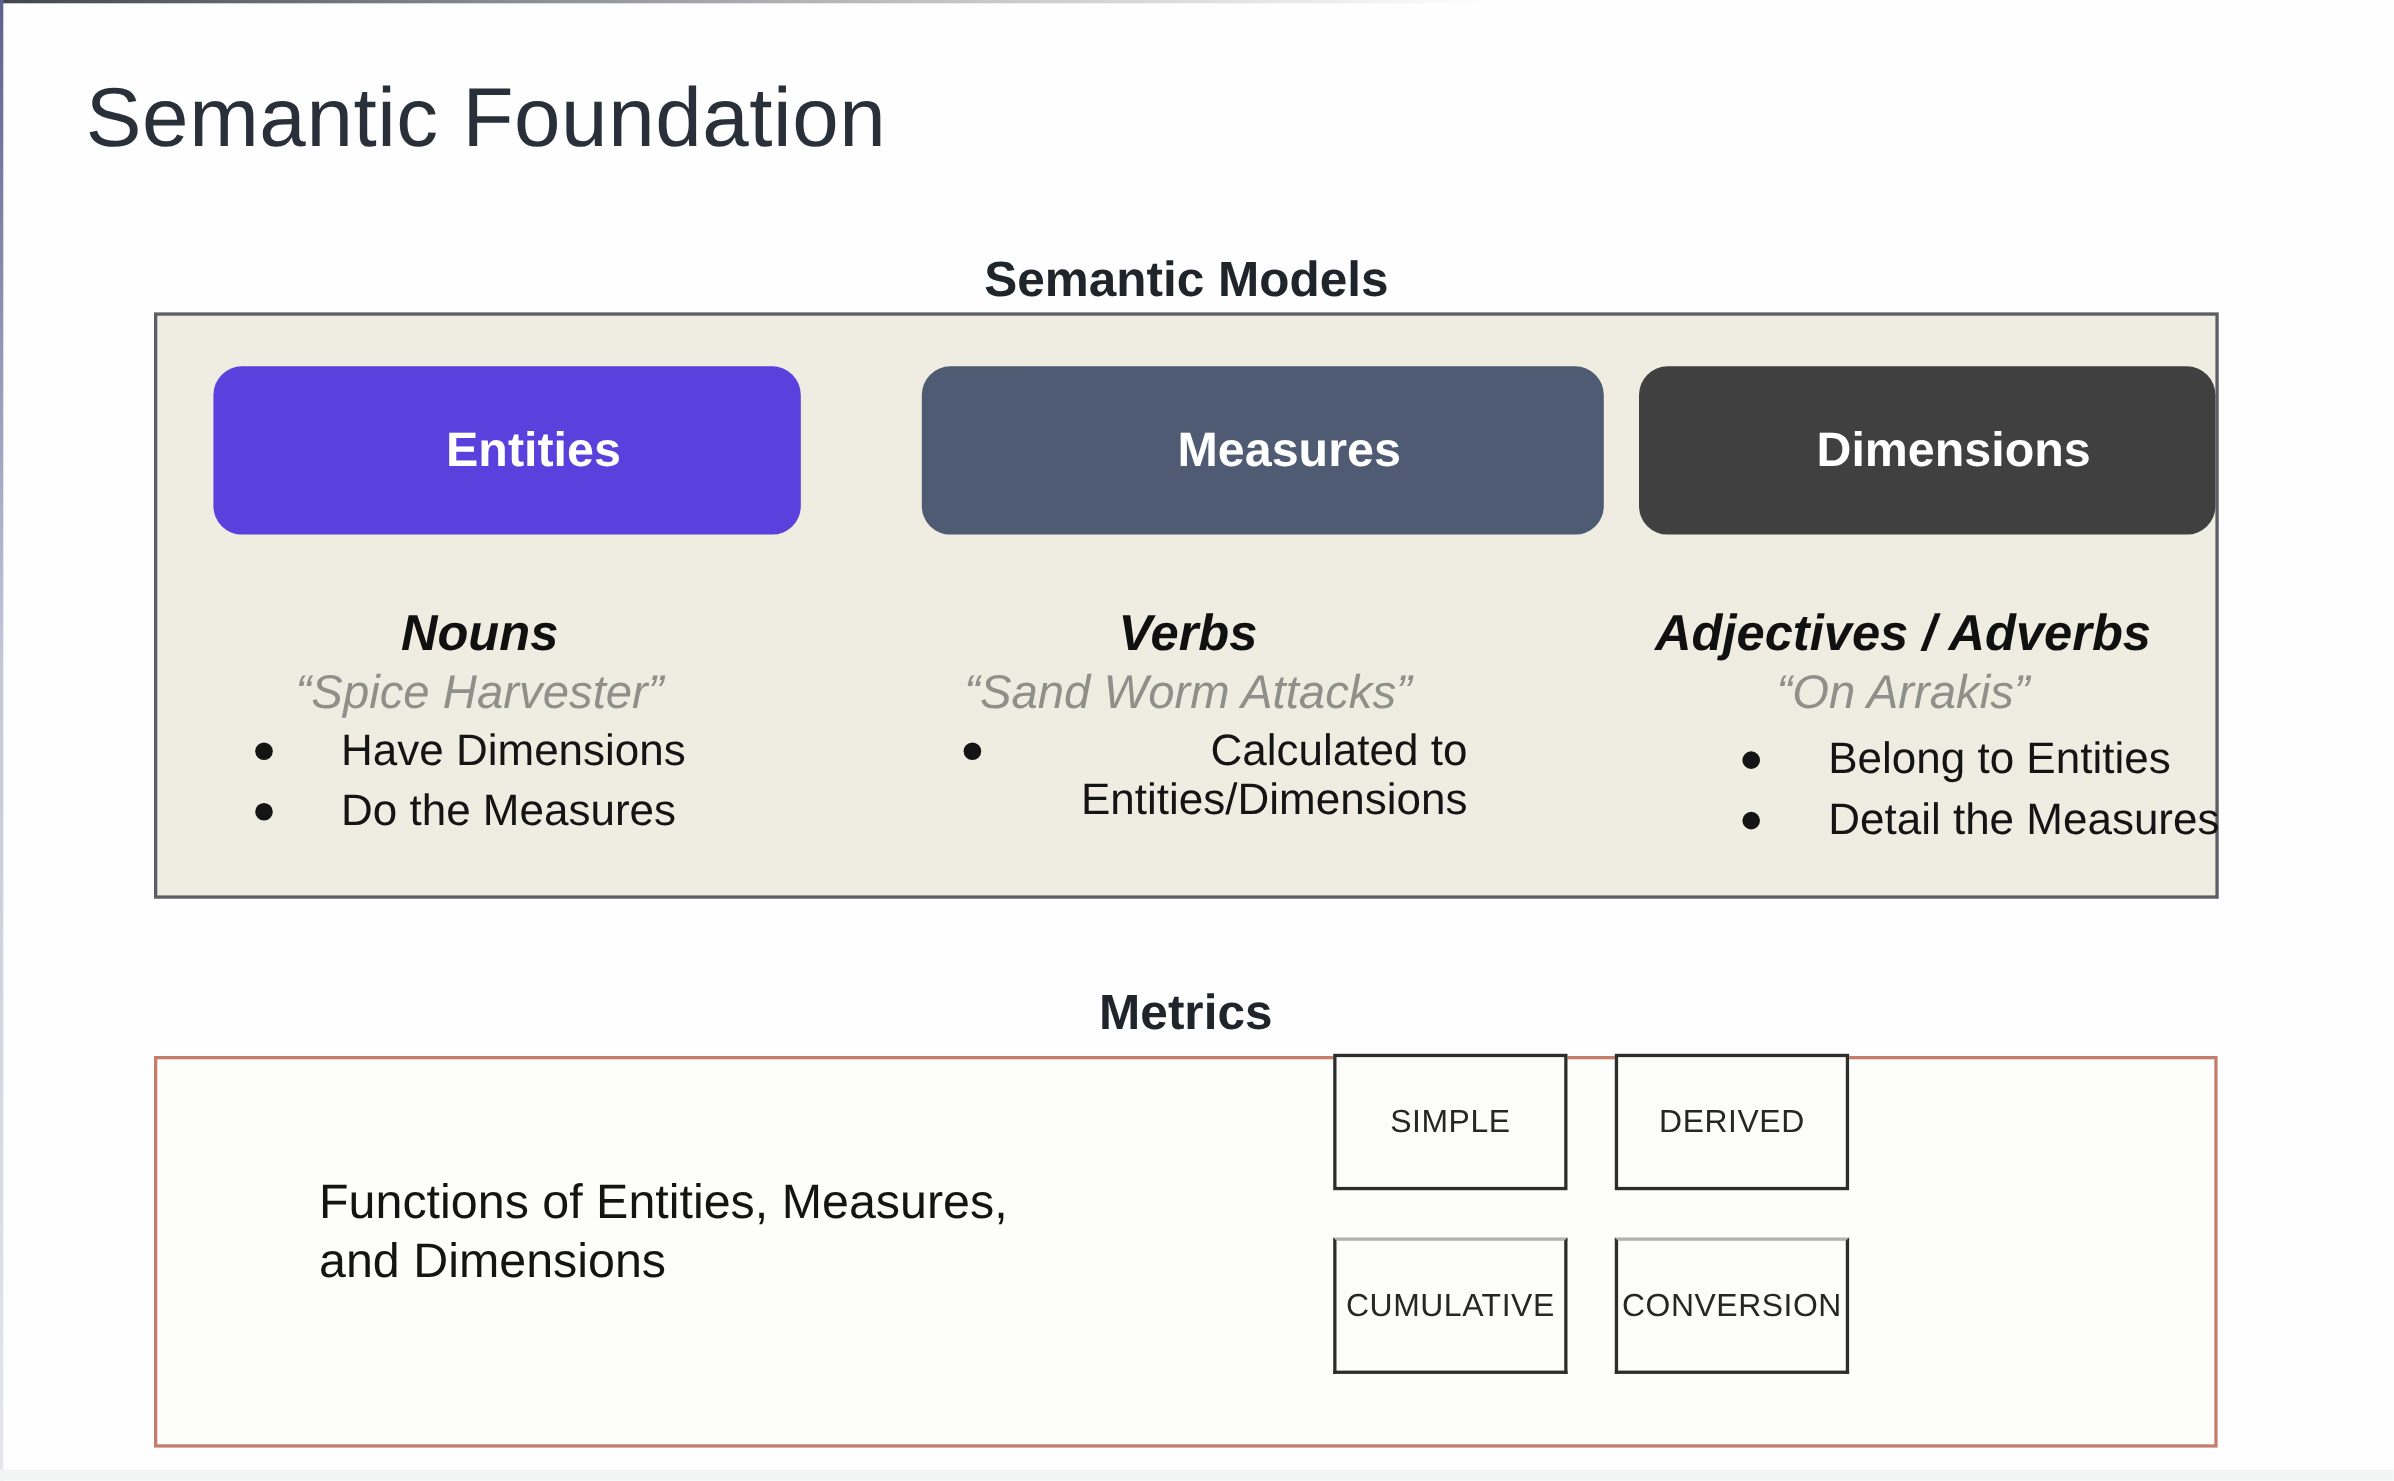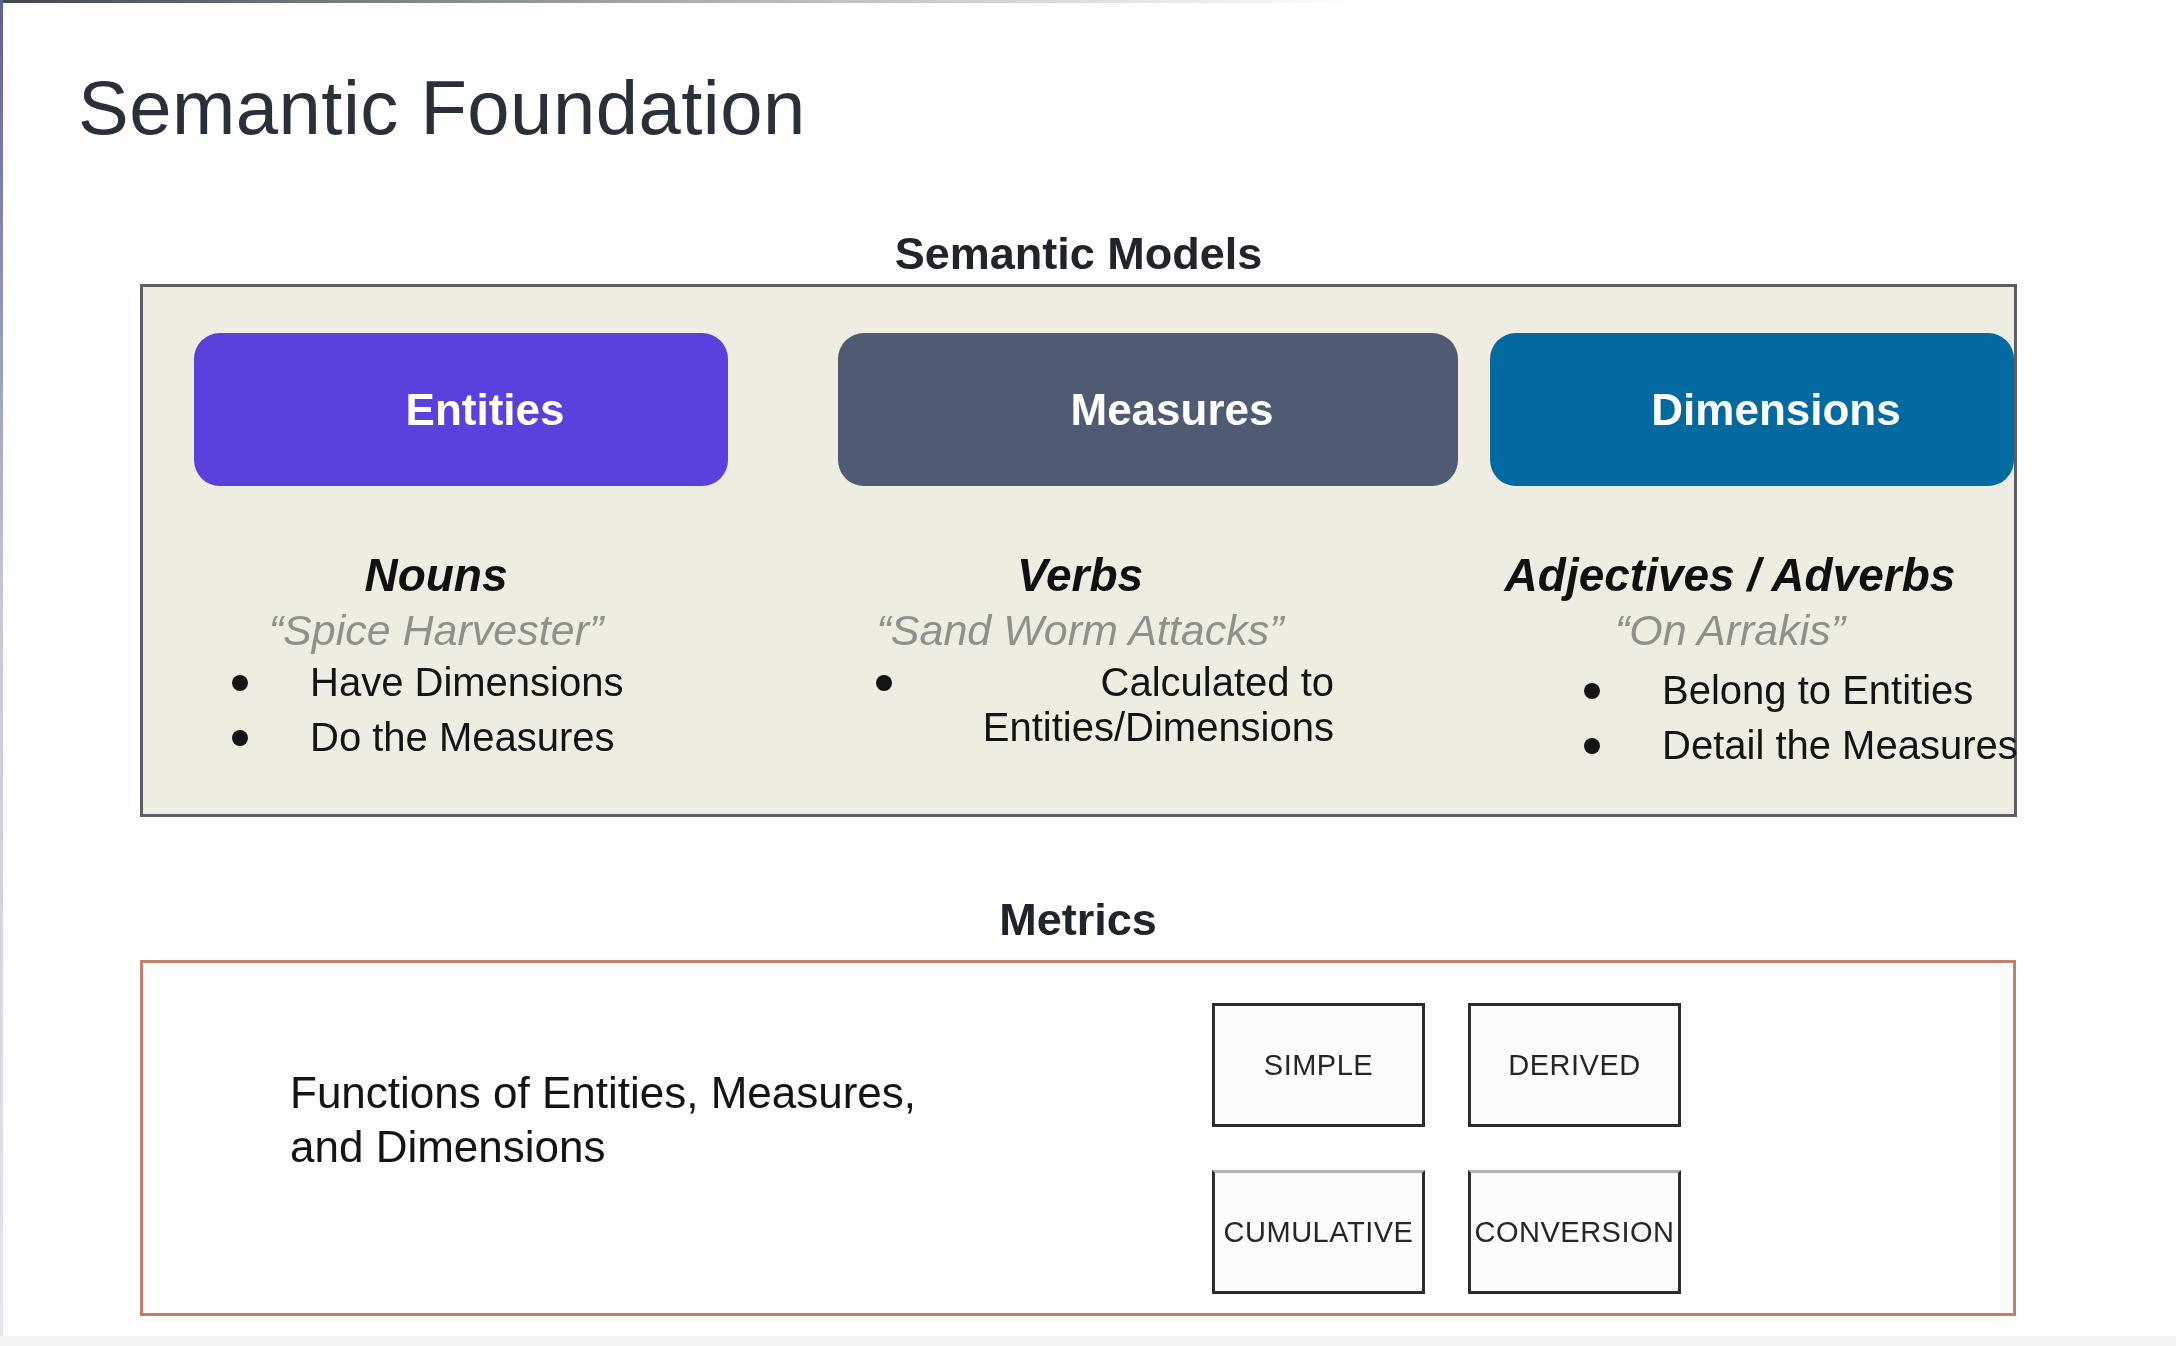--- a/index.html
+++ b/index.html
@@ -82,21 +82,21 @@
     border: 3px solid #c57e6b;
     box-sizing: border-box;
   }
 
   .functions-text {
     position: absolute; left: 290px; top: 1066px; width: 700px;
     font-size: 44px; color: #141414; line-height: 1.22;
   }
 
   .metric-grid {
-    position: absolute; left: 1212px; top: 1003px;
+    position: absolute; left: 1212px; top: 958px;
     display: grid;
     grid-template-columns: 213px 213px;
     column-gap: 29px; row-gap: 23px; gap: 43px;
   }
   .metric-box {
     height: 124px;
     background: #fcfcfb;
     border: 3px solid #2d2d2d;
     box-sizing: border-box;
     display: flex; align-items: center; justify-content: center;
@@ -112,21 +112,21 @@
 <div class="footer-strip"></div>
 
 <div class="slide-title">Semantic Foundation</div>
 
 <div class="section-heading models-heading">Semantic Models</div>
 
 <div class="models-box" style="background-color: rgb(239, 236, 225);"></div>
 
 <div class="pill pill-1" style="background-color: rgb(90, 65, 222);">Entities</div>
 <div class="pill pill-2" style="background-color: rgb(78, 91, 115);">Measures</div>
-<div class="pill pill-3" style="background-color: #0369a1;">Dimensions</div>
+<div class="pill pill-3" style="background-color: #404040;">Dimensions</div>
 
 <div class="col-text col-1">
   <div class="word-class">Nouns</div>
   <div class="example-quote">“Spice Harvester”</div>
 </div>
 <div class="col-text col-2">
   <div class="word-class">Verbs</div>
   <div class="example-quote">“Sand Worm Attacks”</div>
 </div>
 <div class="col-text col-3">

